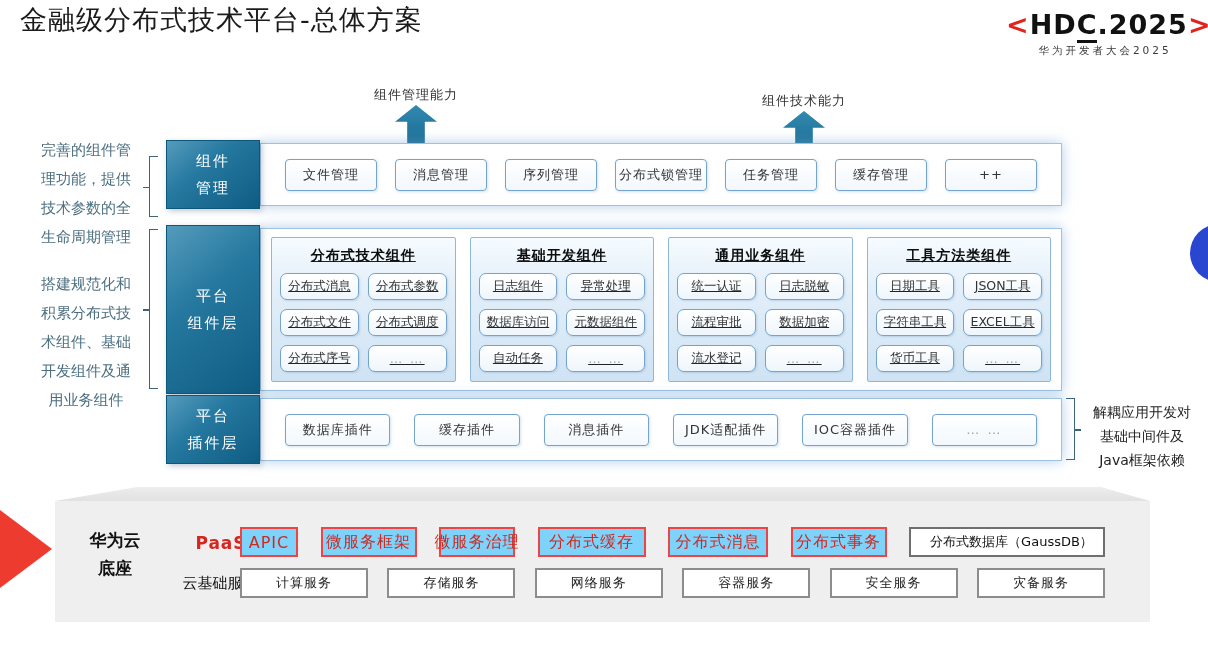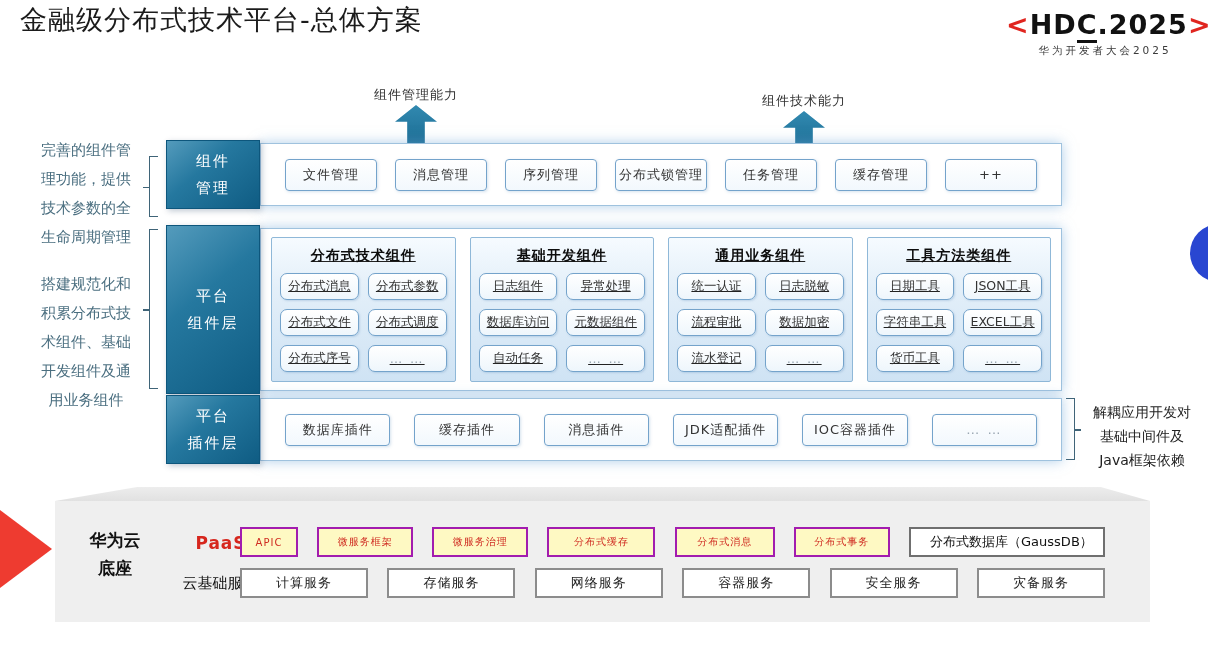--- a/index.html
+++ b/index.html
@@ -79,21 +79,21 @@
   .base-top{position:absolute;left:55px;top:487px;width:1095px;height:14px;
             background:linear-gradient(180deg,#ededed,#e1e1e1);
             clip-path:polygon(0 100%,7.5% 0,95.5% 0,100% 100%);}
   .base{position:absolute;left:55px;top:501px;width:1095px;height:121px;background:#efefef;}
   .hw{position:absolute;left:14px;top:25px;width:92px;font-size:17px;font-weight:bold;color:#111;
       line-height:28px;text-align:center;white-space:pre-line;}
   .paas-label{position:absolute;left:126px;top:32px;width:80px;text-align:center;
               font-size:17px;font-weight:bold;color:#d6261d;letter-spacing:1px;}
   .cloud-label{position:absolute;left:112px;top:73px;width:106px;font-size:15px;color:#111;text-align:center;}
   .paas-row{position:absolute;left:185px;right:45px;top:26px;height:30px;display:flex;justify-content:space-between;}
-  .rbox{box-sizing:border-box;border:2px solid #a21caf;background:#fef9c3;color:#cf2a20;font-size:10px;
+  .rbox{box-sizing:border-box;border:2px solid #ef4444;background:#7dd3fc;color:#cf2a20;font-size:16px;
         display:flex;align-items:center;justify-content:center;white-space:nowrap;letter-spacing:1px;}
   .dbox{box-sizing:border-box;border:2px solid #6f6f6f;background:#fff;color:#111;font-size:13px;
         display:flex;align-items:center;justify-content:center;white-space:nowrap;}
   .cloud-row{position:absolute;left:185px;right:45px;top:67px;height:30px;display:flex;justify-content:space-between;}
   .gbox{box-sizing:border-box;width:128px;border:2px solid #8c8c8c;background:#fff;color:#222;font-size:13px;
         display:flex;align-items:center;justify-content:center;white-space:nowrap;letter-spacing:1px;}
 
   
   .red-wedge{position:absolute;left:-8px;top:504px;width:60px;height:90px;background:#ee3b30;
              clip-path:polygon(0 0,100% 50%,0 100%);}
@@ -219,21 +219,21 @@
   <div class="red-wedge"></div>
   <div class="base-top"></div>
   <div class="base">
     <div class="hw">华为云
 底座</div>
     <div class="paas-label">PaaS</div>
     <div class="cloud-label">云基础服务</div>
     <div class="paas-row" id="paas-row">
         <div class="rbox" style="width: 58px;">APIC</div>
         <div class="rbox" style="width: 96px;">微服务框架</div>
-        <div class="rbox" style="width: 96px; font-family: Liberation Serif, serif;">微服务治理</div>
+        <div class="rbox" style="width: 76px; font-family: Liberation Serif, serif;">微服务治理</div>
         <div class="rbox" style="width: 108px;">分布式缓存</div>
         <div class="rbox" style="width: 100px;">分布式消息</div>
         <div class="rbox" style="width: 96px;">分布式事务</div>
         <div class="dbox" style="width: 196px; padding-left: 9px;">分布式数据库（GaussDB）</div>
       </div>
     <div class="cloud-row" id="cloud-row">
         <div class="gbox">计算服务</div>
         <div class="gbox">存储服务</div>
         <div class="gbox">网络服务</div>
         <div class="gbox">容器服务</div>

